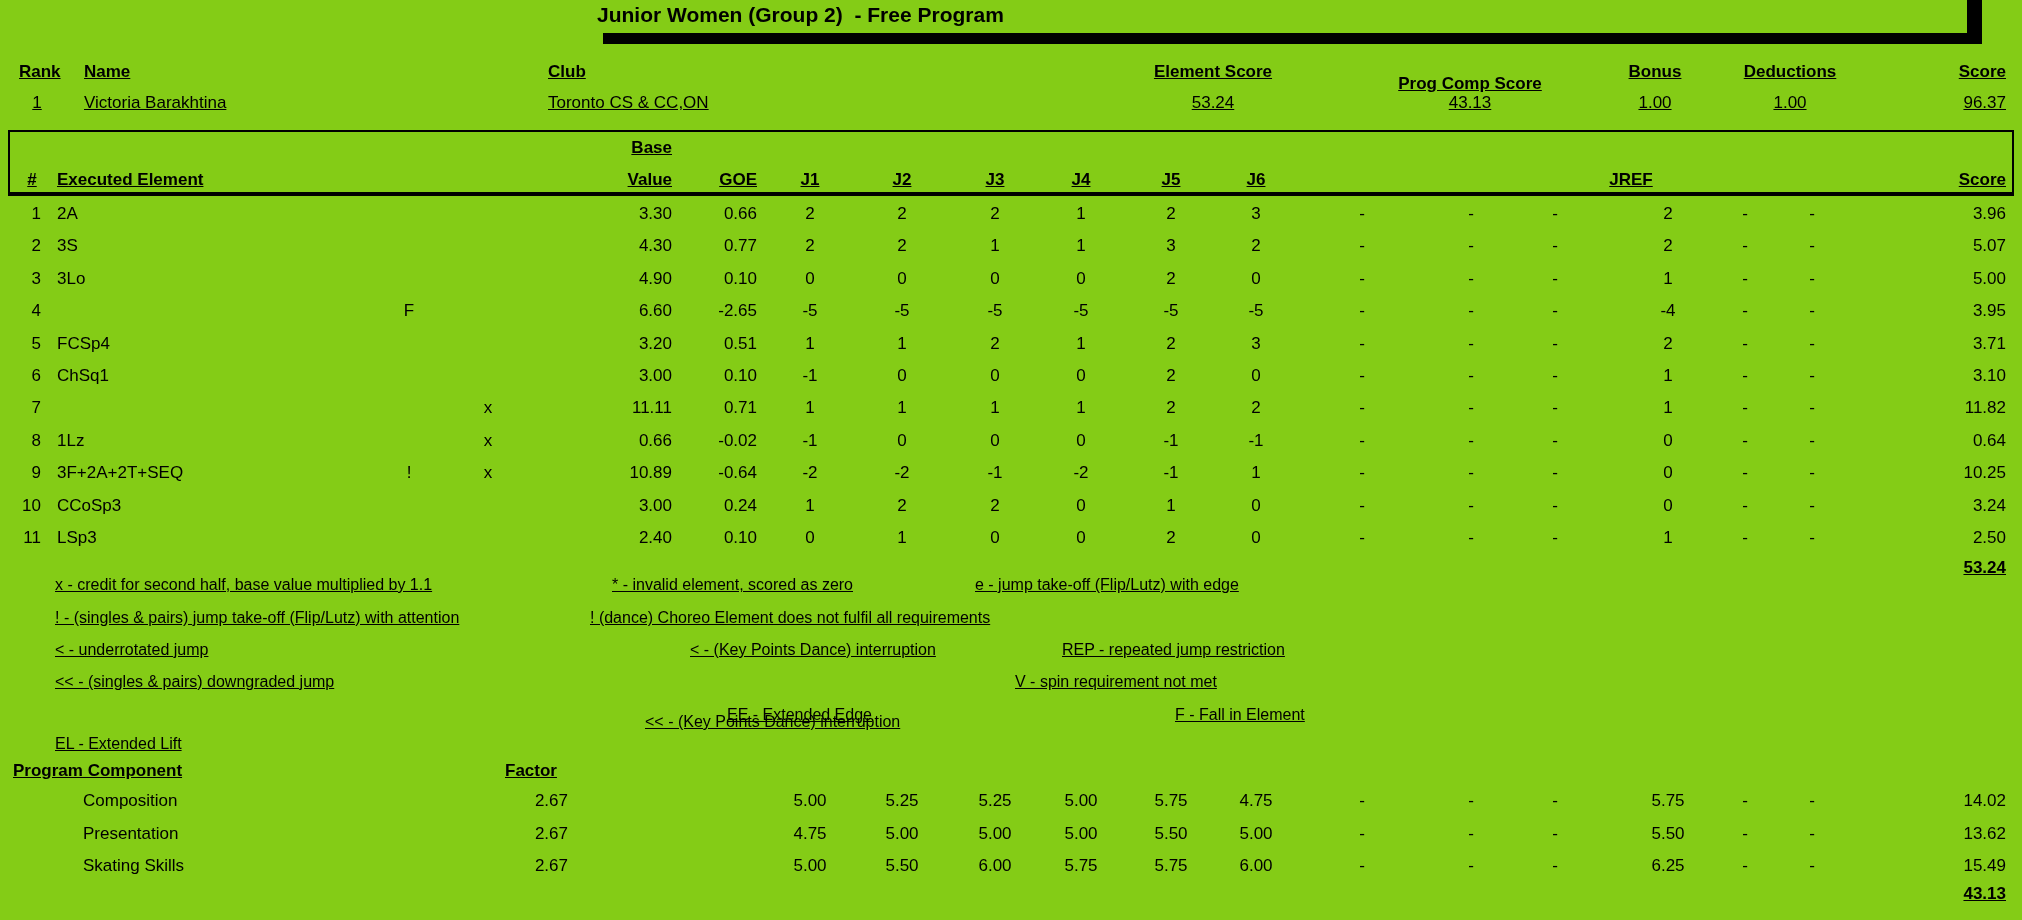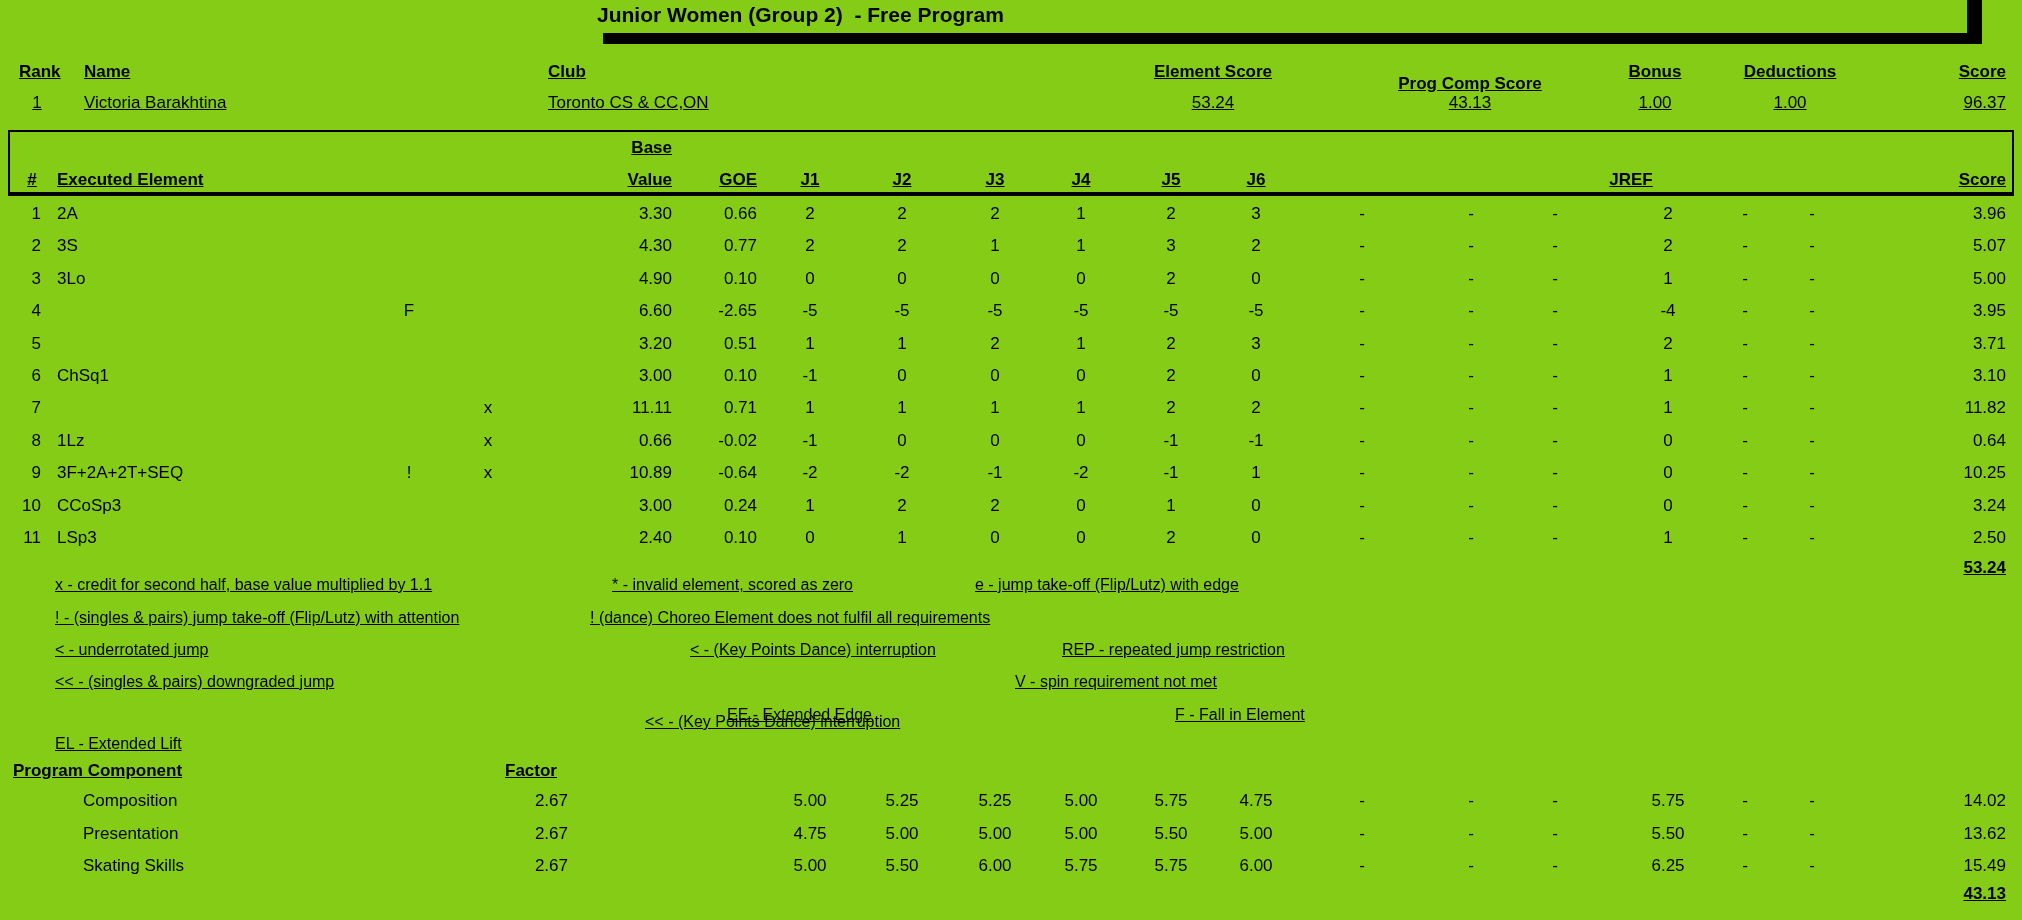--- a/index.html
+++ b/index.html
@@ -160,20 +160,21 @@
       <span class="c-d1">-</span>
       <span class="c-d2">-</span>
       <span class="c-d3">-</span>
       <span class="c-jref">-4</span>
       <span class="c-d4">-</span>
       <span class="c-d5">-</span>
       <span class="c-score">3.95</span>
     </div>
     <div class="erow" style="top: 326.6px;">
       <span class="c-idx">5</span>
+      <span class="c-name">FCSp4</span>
       <span class="c-bv">3.20</span>
       <span class="c-goe">0.51</span>
       <span class="c-j1">1</span>
       <span class="c-j2">1</span>
       <span class="c-j3">2</span>
       <span class="c-j4">1</span>
       <span class="c-j5">2</span>
       <span class="c-j6">3</span>
       <span class="c-d1">-</span>
       <span class="c-d2">-</span>

